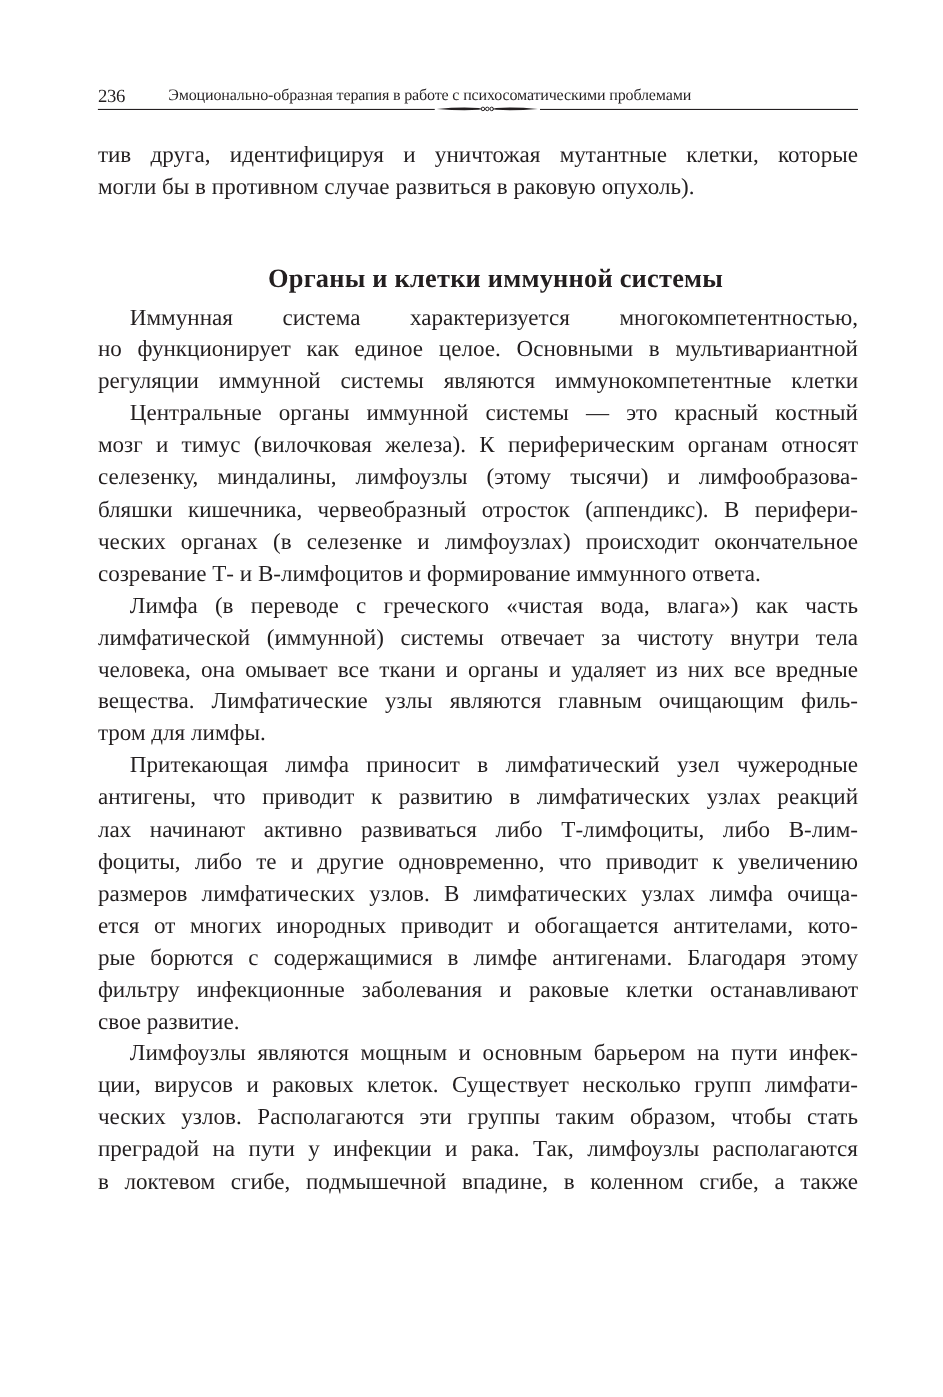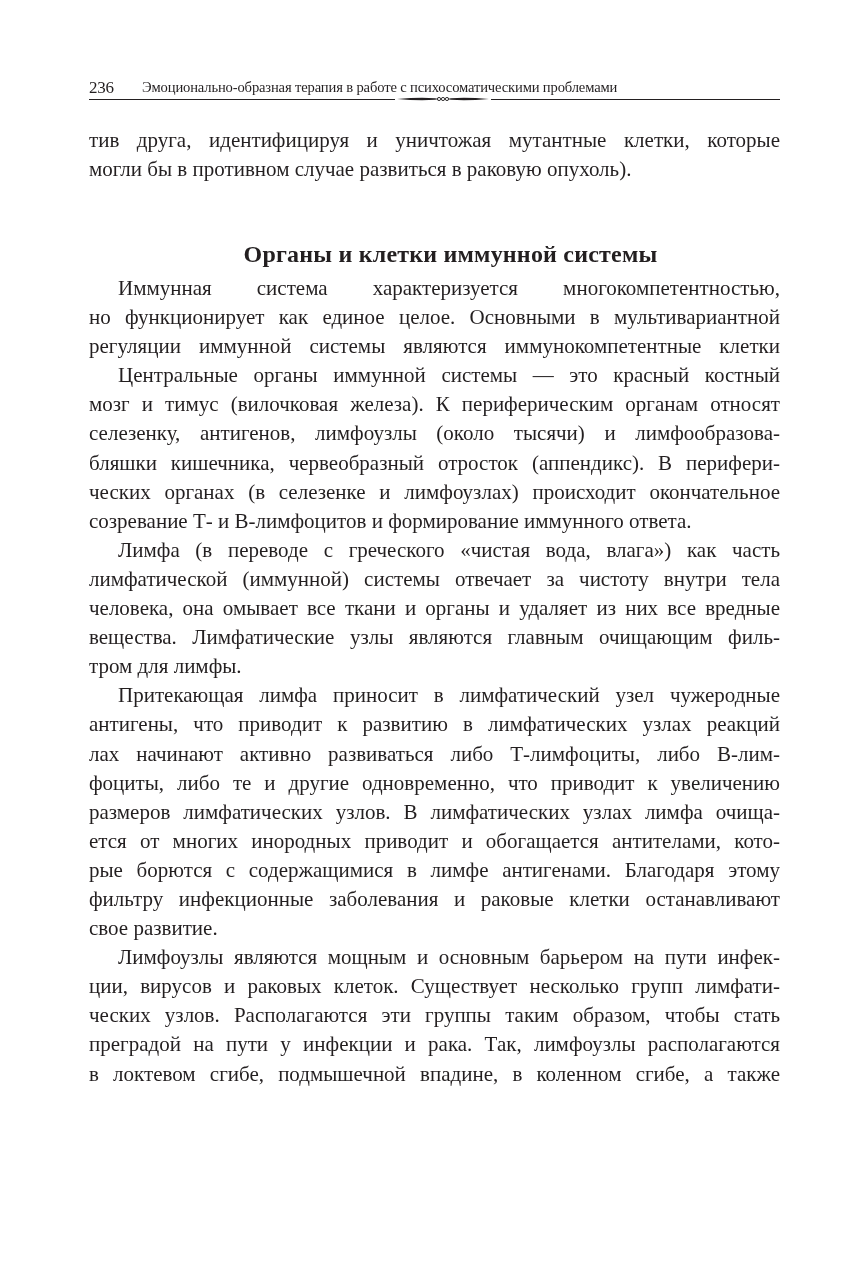--- a/index.html
+++ b/index.html
@@ -1,20 +1,20 @@
 <!DOCTYPE html>
 <html><head>
 <meta charset="utf-8">
 <style>
   html, body { margin: 0; padding: 0; background: #ffffff; }
   body { width: 857px; height: 1270px; position: relative; overflow: hidden;
          font-family: "Liberation Serif", "DejaVu Serif", serif; color: #231f20; }
   .header { position: absolute; left: 89px; top: 74px; width: 691px; height: 30px; }
   .header .pageno { position: absolute; left: 0; top: 4px; font-size: 17px; letter-spacing: -0.3px; }
-  .header .running { position: absolute; left: 53px; top: 5px; font-size: 14.6px; white-space: nowrap; letter-spacing: -0.15px; }
+  .header .running { position: absolute; left: 64px; top: 5px; font-size: 14.6px; white-space: nowrap; letter-spacing: -0.15px; }
   .header .rule { position: absolute; left: 0; top: 25px; width: 691px; height: 1px; background: #231f20; }
   .header .ornament { position: absolute; left: 306px; top: 20px; width: 96px; height: 10px; }
   .body-text { position: absolute; left: 89px; top: 126px; width: 691px; font-size: 21px; line-height: 29.1px; }
   .line { display: block; white-space: nowrap; text-align: justify; text-align-last: justify; height: 29.1px; }
   .line.last { text-align-last: left; }
   .line.indent { padding-left: 29px; }
   .heading { position: absolute; left: 89px; top: 225px; width: 691px; text-align: center;
              font-size: 24px; font-weight: bold; letter-spacing: 0.2px; }
   .para-block { position: absolute; left: 89px; width: 691px; font-size: 21px; line-height: 29.15px; }
 </style>
@@ -44,21 +44,21 @@
 
 <div class="para-block" style="top:274px;">
   <div>
     <span class="line indent">Иммунная система характеризуется многокомпетентностью,</span>
     <span class="line">но функционирует как единое целое. Основными в мультивариантной</span>
     <span class="line">регуляции иммунной системы являются иммунокомпетентные клетки</span>
   </div>
   <div>
     <span class="line indent">Центральные органы иммунной системы — это красный костный</span>
     <span class="line">мозг и тимус (вилочковая железа). К периферическим органам относят</span>
-    <span class="line">селезенку, антигенов, лимфоузлы (около тысячи) и лимфообразова-</span>
+    <span class="line">селезенку, миндалины, лимфоузлы (этому тысячи) и лимфообразова-</span>
     <span class="line">бляшки кишечника, червеобразный отросток (аппендикс). В перифери-</span>
     <span class="line">ческих органах (в селезенке и лимфоузлах) происходит окончательное</span>
     <span class="line last">созревание Т- и В-лимфоцитов и формирование иммунного ответа.</span>
   </div>
   <div>
     <span class="line indent">Лимфа (в переводе с греческого «чистая вода, влага») как часть</span>
     <span class="line">лимфатической (иммунной) системы отвечает за чистоту внутри тела</span>
     <span class="line">человека, она омывает все ткани и органы и удаляет из них все вредные</span>
     <span class="line">вещества. Лимфатические узлы являются главным очищающим филь-</span>
     <span class="line last">тром для лимфы.</span>

